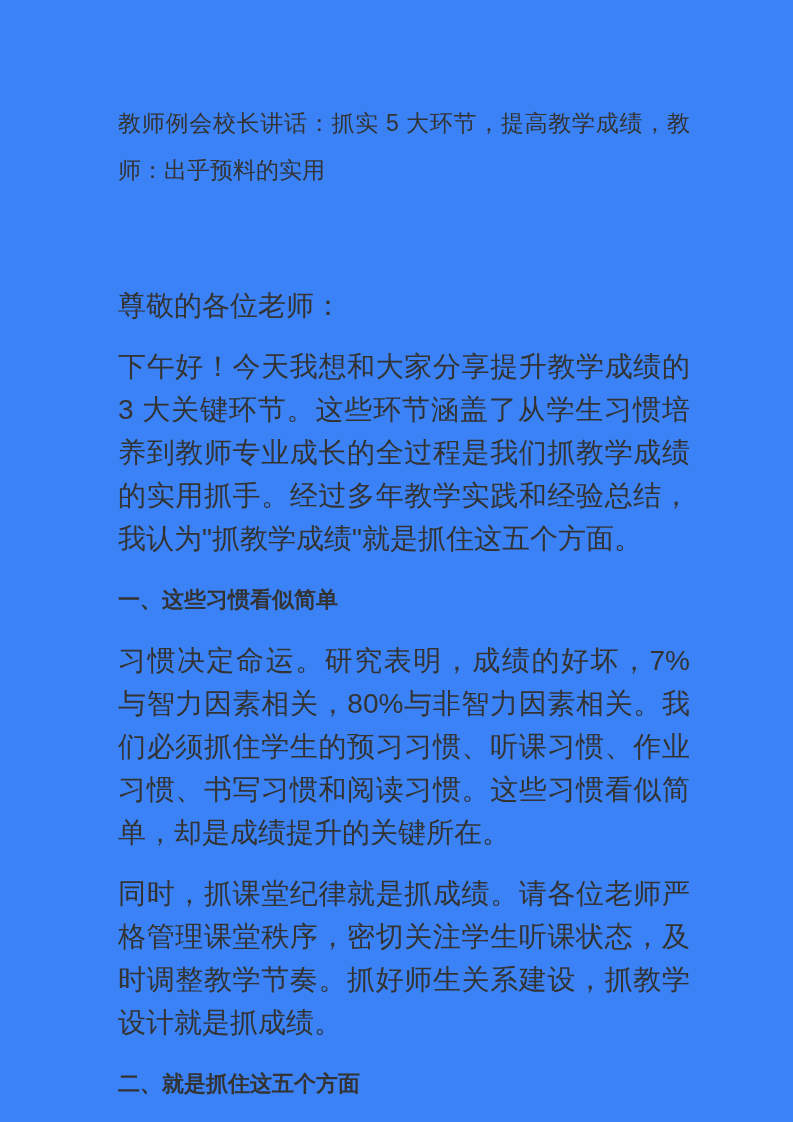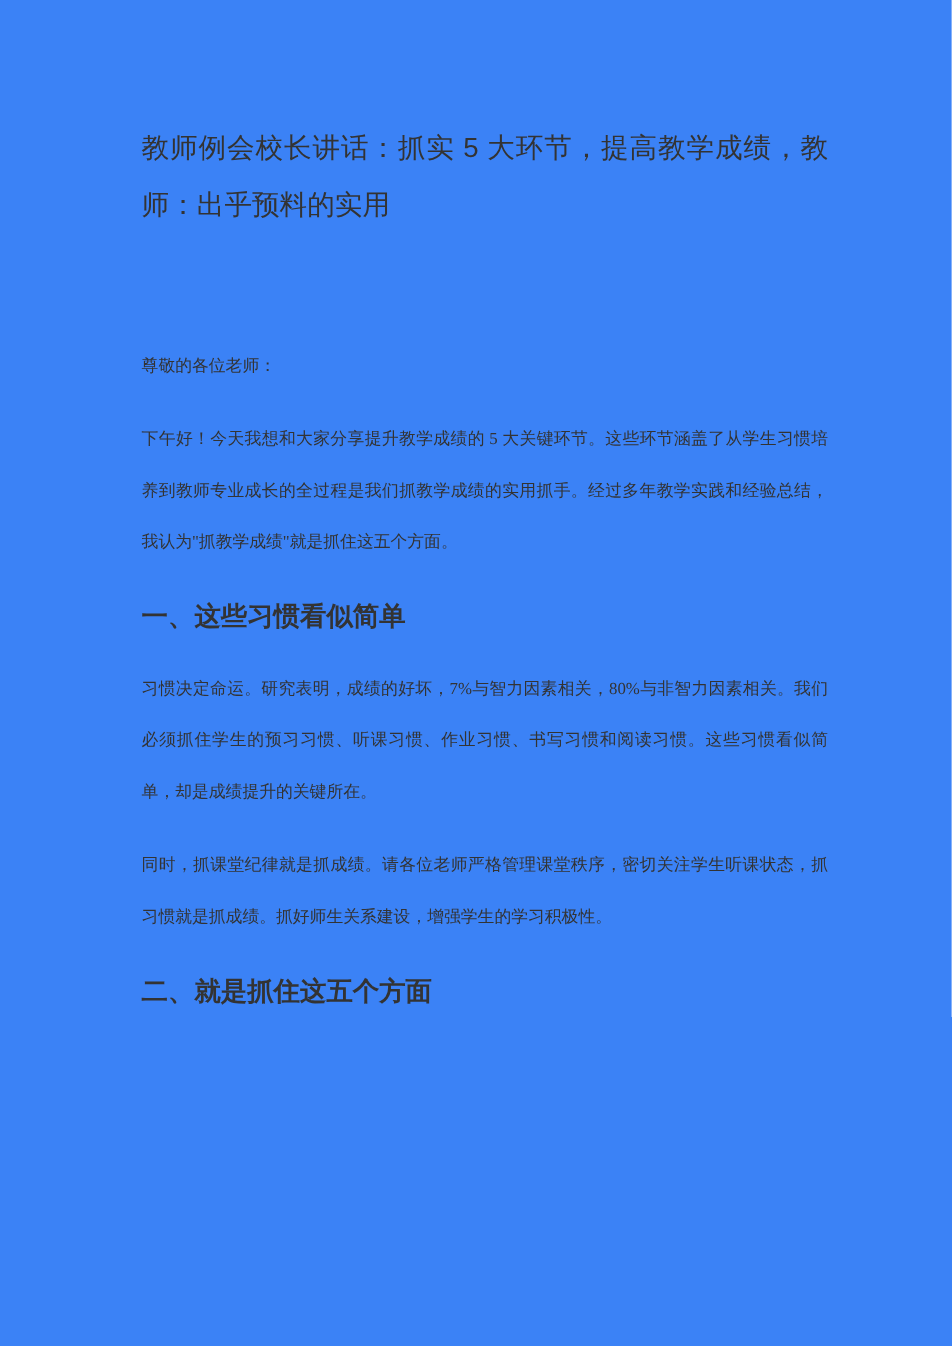--- a/index.html
+++ b/index.html
@@ -23,46 +23,45 @@
   }
   .article-title {
     font-size: 23px;
     line-height: 47px;
     font-weight: 400;
     margin: 0 0 90px 0;
     color: #333333;
     text-align: justify;
   }
   .para {
-    font-size: 14px;
+    font-size: 28px;
     line-height: 43px;
     margin: 18px 0;
     color: #333333;
     text-align: justify;
     word-break: normal;
-    font-family: Liberation Serif, serif;
   }
   .section-heading {
     font-size: 22px;
     line-height: 43px;
     font-weight: 700;
     margin: 16px 0 18px 0;
     color: #333333;
   }
 </style>
 </head>
 <body>
 
 <main class="page">
   <h1 class="article-title">教师例会校长讲话：抓实 5 大环节，提高教学成绩，教师：出乎预料的实用</h1>
 
   <p class="para">尊敬的各位老师：</p>
 
-  <p class="para">下午好！今天我想和大家分享提升教学成绩的 5 大关键环节。这些环节涵盖了从学生习惯培养到教师专业成长的全过程是我们抓教学成绩的实用抓手。经过多年教学实践和经验总结，我认为"抓教学成绩"就是抓住这五个方面。</p>
+  <p class="para">下午好！今天我想和大家分享提升教学成绩的 3 大关键环节。这些环节涵盖了从学生习惯培养到教师专业成长的全过程是我们抓教学成绩的实用抓手。经过多年教学实践和经验总结，我认为"抓教学成绩"就是抓住这五个方面。</p>
 
   <h2 class="section-heading">一、这些习惯看似简单</h2>
 
   <p class="para">习惯决定命运。研究表明，成绩的好坏，7%与智力因素相关，80%与非智力因素相关。我们必须抓住学生的预习习惯、听课习惯、作业习惯、书写习惯和阅读习惯。这些习惯看似简单，却是成绩提升的关键所在。</p>
 
-  <p class="para">同时，抓课堂纪律就是抓成绩。请各位老师严格管理课堂秩序，密切关注学生听课状态，抓习惯就是抓成绩。抓好师生关系建设，增强学生的学习积极性。</p>
+  <p class="para">同时，抓课堂纪律就是抓成绩。请各位老师严格管理课堂秩序，密切关注学生听课状态，及时调整教学节奏。抓好师生关系建设，抓教学设计就是抓成绩。</p>
 
   <h2 class="section-heading">二、就是抓住这五个方面</h2>
 </main>
 
 </body></html>

